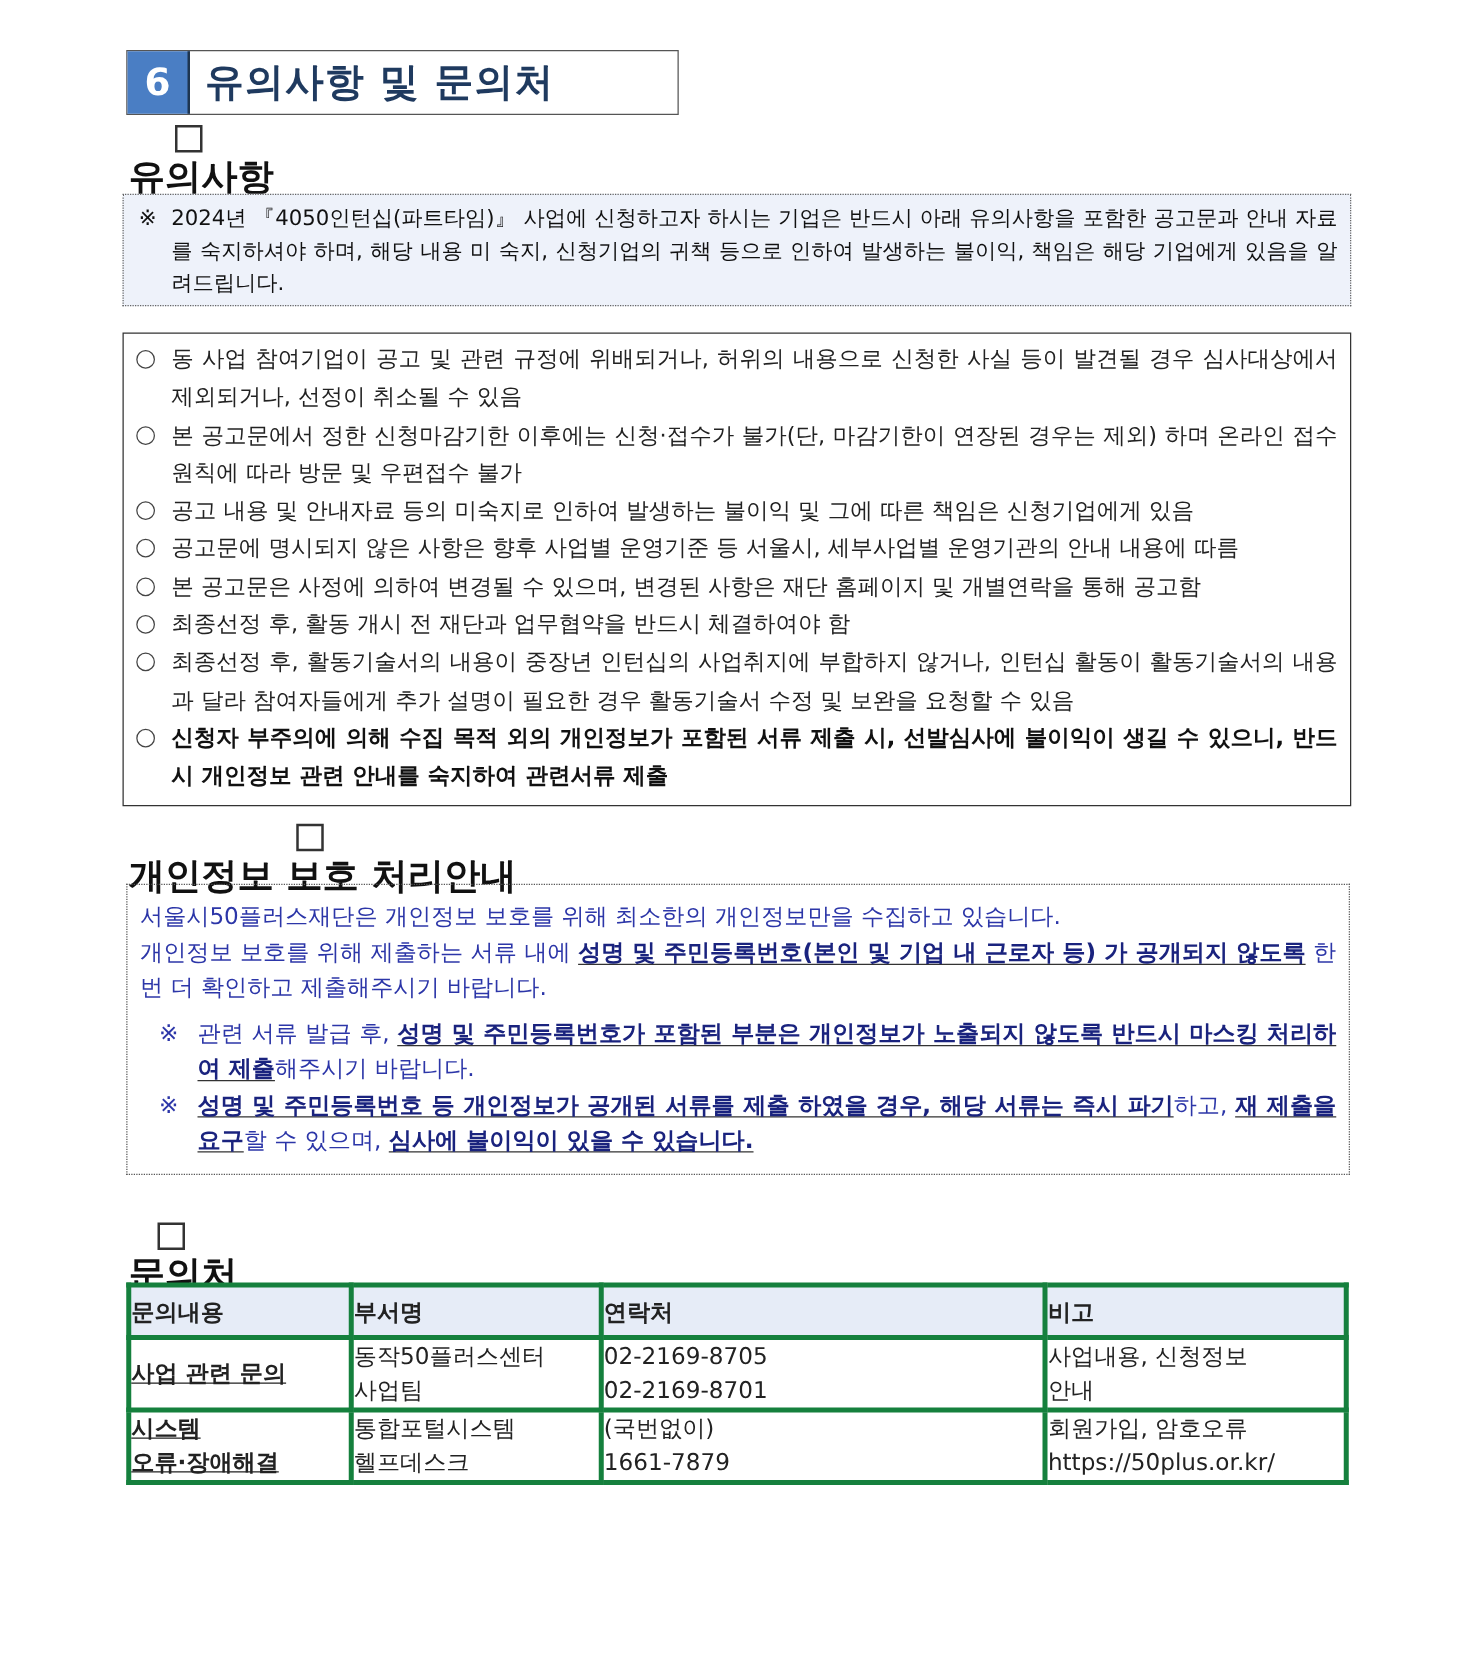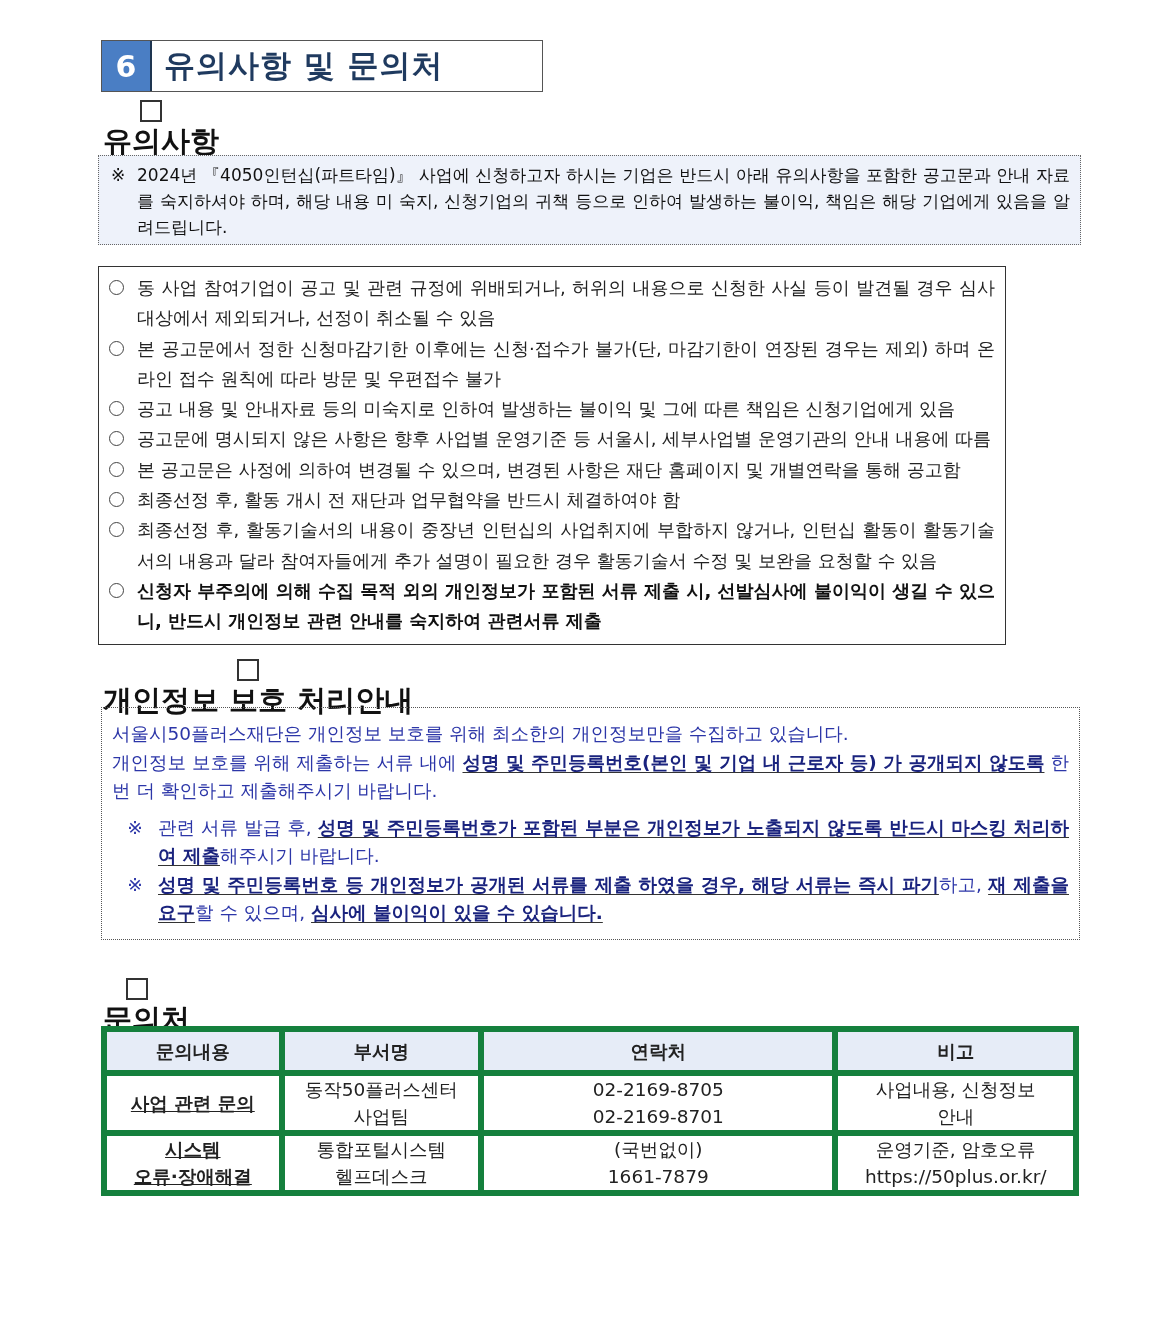--- a/index.html
+++ b/index.html
@@ -14,40 +14,40 @@
   .sub-title { position:absolute; left:103px; display:flex; align-items:center; font-size:29px; font-weight:bold; color:#111;flex-direction:column; }
   .sub-title .box { width:22px; height:22px; border:2px solid #333; box-sizing:border-box; margin-right:20px; }
 
   
   .notice { position:absolute; left:98px; top:155px; width:983px; height:90px; box-sizing:border-box; border:1px dotted #666; background:#eef2fa; padding:6px 10px 0 12px; font-size:17px; line-height:26px; }
   .notice .row { display:flex; }
   .notice .mark { width:26px; flex-shrink:0; }
   .notice .txt { flex:1; text-align:justify; text-align-last:auto; }
 
   
-  .bullets { position:absolute; left:98px; top:266px; width:908px; height:379px; box-sizing:border-box; border:1px solid #333; padding:6px 10px 0 10px; font-size:18px; line-height:30.3px; }
+  .bullets { position:absolute; left:98px; top:266px; width:983px; height:379px; box-sizing:border-box; border:1px solid #333; padding:6px 10px 0 10px; font-size:18px; line-height:30.3px; }
   .b-item { display:flex; }
   .b-item .circle { width:28px; flex-shrink:0; display:flex; align-items:flex-start; padding-top:7px; }
   .b-item .circle span { width:15px; height:15px; border:1.3px solid #444; border-radius:50%; display:inline-block; box-sizing:border-box; }
   .b-item .txt { flex:1; text-align:justify; color:#222; }
   .b-item.bold .txt { font-weight:bold; color:#111; }
 
   
   .privacy { position:absolute; left:101px; top:707px; width:979px; height:233px; box-sizing:border-box; border:1px dotted #555; padding:12px 10px 0 10px; font-size:18.5px; line-height:28.5px; color:#2c36a8; }
   .privacy p { margin:0; text-align:justify; }
   .privacy u { text-decoration:underline; text-decoration-color:#333; text-underline-offset:3px; }
   .privacy b { color:#1a237e; }
   .privacy .note { display:flex; margin-top:0; }
   .privacy .note .mark { width:46px; flex-shrink:0; text-align:center; color:#2c36a8; padding-left:0; }
   .privacy .note .txt { flex:1; text-align:justify; }
   .privacy .first-note { margin-top:8px; }
 
   
   .contact { position:absolute; left:101px; top:1026px; width:978px; border-collapse:collapse; font-size:18.5px; color:#222; }
-  .contact th, .contact td { border:6px solid #15803d; text-align:center; vertical-align:middle; padding:0; }
+  .contact th, .contact td { border:4px solid #15803d; text-align:left; vertical-align:middle; padding:0; }
   .contact th { background:#e6ecf7; font-weight:bold; height:38px; }
   .contact td { height:54px; line-height:27px; }
   .contact td.label { font-weight:bold;text-decoration:underline; }
 </style>
 </head>
 <body>
 
 <div class="page">
 
   <div class="sec-header">
@@ -181,20 +181,20 @@
           </td>
         <td>
             <div>통합포털시스템</div>
             <div>헬프데스크</div>
           </td>
         <td>
             <div>(국번없이)</div>
             <div>1661-7879</div>
           </td>
         <td>
-            <div>운영기준, 암호오류</div>
+            <div>회원가입, 암호오류</div>
             <div>https://50plus.or.kr/</div>
           </td>
       </tr>
     </tbody>
   </table>
 
 </div>
 
 </body></html>

